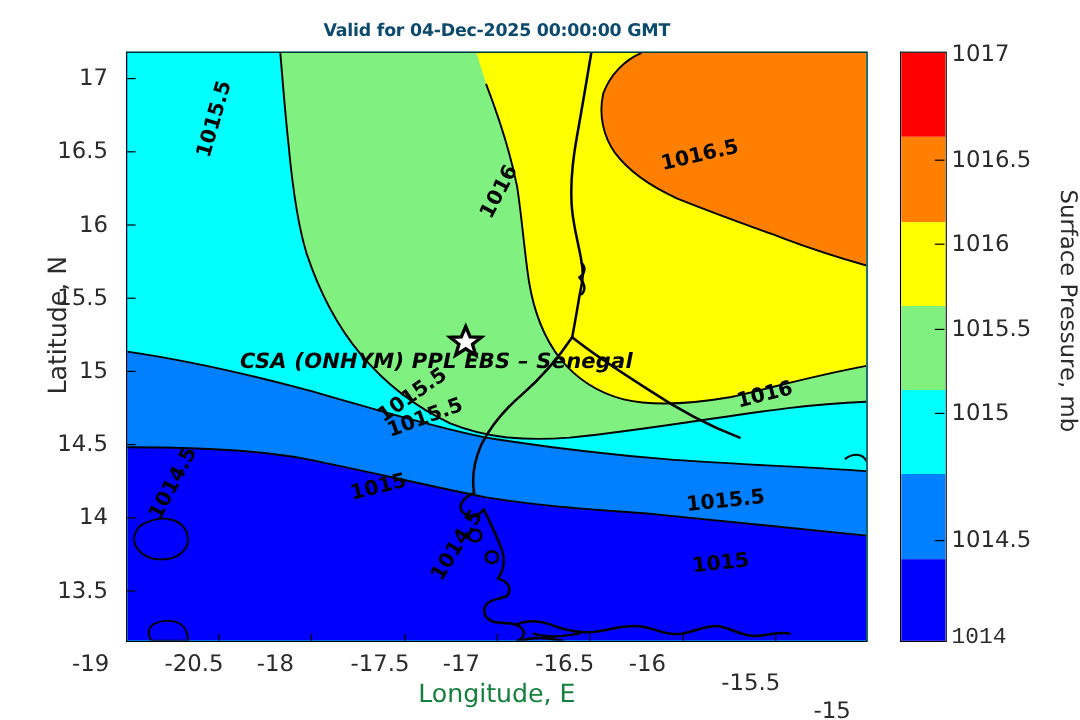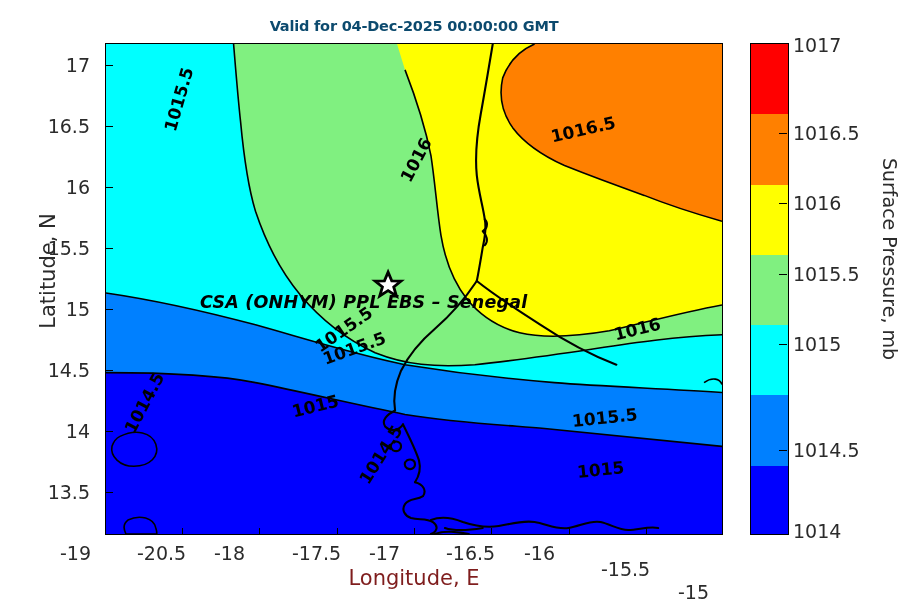--- a/index.html
+++ b/index.html
@@ -31,21 +31,21 @@
     position:absolute; top:0; width:90px; text-align:left;
     font-size:19px; color:#2b2b2b; transform:translateX(-50%);
     white-space:nowrap;
   }
   .tickmark{position:absolute;background:#000;}
   .ytickmark{width:7px;height:1.3px;}
   .xtickmark{height:7px;width:1.3px;}
 
   .xlabel{
     position:absolute; left:105px; top:566px; width:618px;
-    text-align:center; font-size:21px; color:#7f1d1d;
+    text-align:center; font-size:21px; color:#15803d;
   }
   .ylabel{
     position:absolute; left:-52px; top:259px; width:200px;
     text-align:center; font-size:21px; color:#2b2b2b;
     transform:rotate(-90deg); transform-origin:50% 50%;
   }
 
   
   #cbar{
     position:absolute; left:750px; top:43px; width:39px; height:492px;
@@ -278,21 +278,21 @@
     <div class="cband" style="height:70.3px;background:#0000ff;"></div>
   </div>
 
   <div>
     <div class="cbtick" style="top:45px;">1017</div>
     <div class="cbtick" style="top:133px;">1016.5</div>
     <div class="cbtick" style="top:203px;">1016</div>
     <div class="cbtick" style="top:274px;">1015.5</div>
     <div class="cbtick" style="top:344px;">1015</div>
     <div class="cbtick" style="top:450px;">1014.5</div>
-    <div class="cbtick" style="top:531px;">1014</div>
+    <div class="cbtick" style="top:531px;font-family:Liberation Mono, monospace;">1014</div>
 
     <div class="cbtickmark" style="top:133px;"></div>
     <div class="cbtickmark" style="top:203px;"></div>
     <div class="cbtickmark" style="top:274px;"></div>
     <div class="cbtickmark" style="top:344px;"></div>
     <div class="cbtickmark" style="top:450px;"></div>
   </div>
 
   <div class="cblabel">Surface Pressure, mb</div>
 

